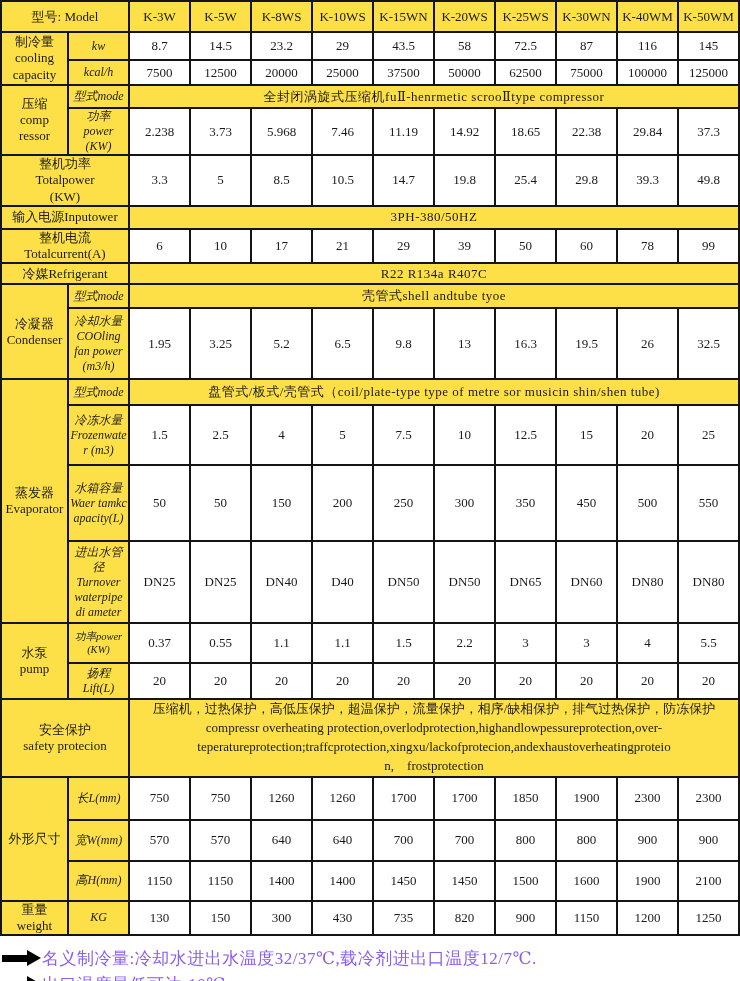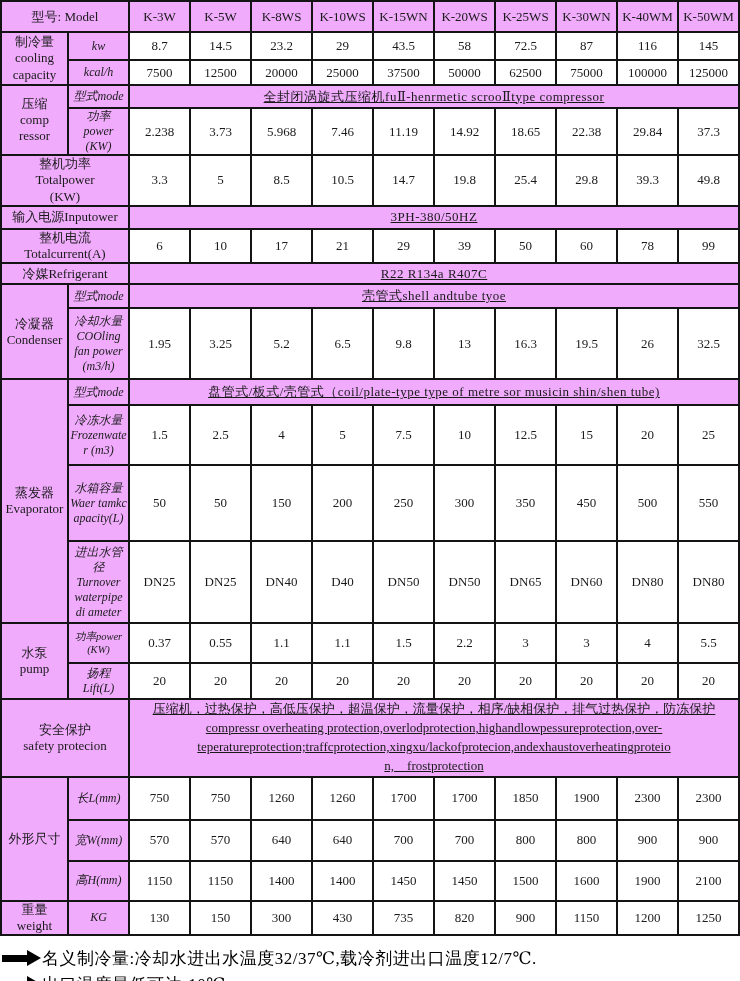--- a/index.html
+++ b/index.html
@@ -1,36 +1,36 @@
 <!DOCTYPE html>
 <html><head>
 <meta charset="utf-8">
 <style>
   html,body { margin:0; padding:0; background:#fff; }
   body { width:740px; font-family:"Liberation Serif","DejaVu Serif",serif; color:#1a1a1a; }
   table { border-collapse:collapse; table-layout:fixed; width:740px; }
   td,th { border:2px solid #141414; text-align:center; vertical-align:middle;
           padding:0 1px; font-weight:normal; overflow:hidden; }
-  .blue { background:#f0abfc; }
+  .blue { background:#fde047; }
   th.hdr, th.model { font-size:13px; white-space:pre-line; }
   td.group { font-size:13px; white-space:pre-line; line-height:1.25; }
   td.full { font-size:13px; }
   td.sub { font-size:12px; white-space:pre-line; word-break:break-all; line-height:1.25;font-style:italic; }
   td.sub.small { font-size:10.5px; }
-  td.span-cell { font-size:13px; letter-spacing:0.5px;text-decoration:underline; }
+  td.span-cell { font-size:13px; letter-spacing:0.5px; }
   td.span-cell.safety { font-size:13px; white-space:pre-line; line-height:1.45; letter-spacing:0; }
   td.val { background:#fff; font-size:13px; }
   .notes { padding:8px 2px 4px 2px; }
   .note { display:flex; align-items:center; margin:3px 0; }
   .arrow { display:inline-block; position:relative; width:26px; height:7px;
            background:#000; margin-right:14px; flex:none; }
   .arrow::after { content:""; position:absolute; right:-13px; top:-5px;
            border-left:14px solid #000; border-top:8.5px solid transparent;
            border-bottom:8.5px solid transparent; }
-  .note-text { font-size:17px; color:#000000; letter-spacing:0.5px; white-space:nowrap; }
+  .note-text { font-size:17px; color:#8b5cf6; letter-spacing:0.5px; white-space:nowrap; }
 </style>
 </head>
 <body>
 
 <table>
   <colgroup>
     <col style="width:67px">
     <col style="width:61px">
   </colgroup>
   <thead>

